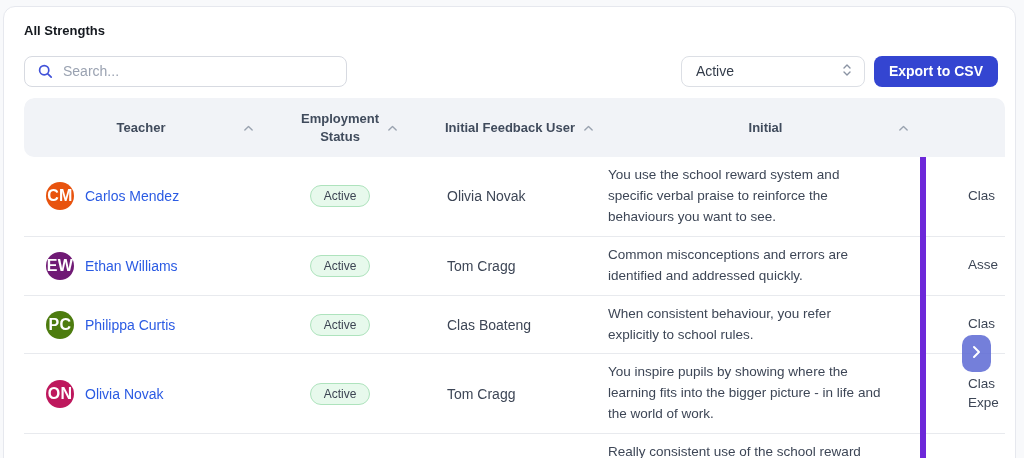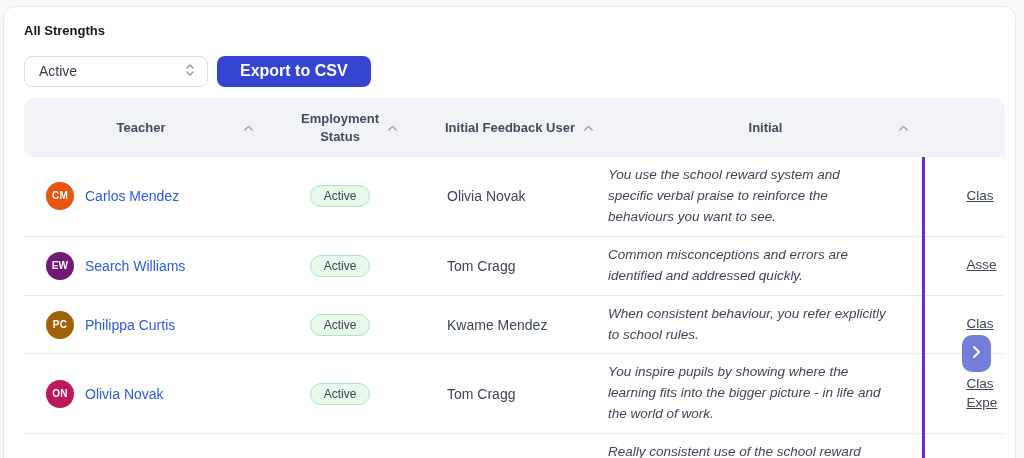--- a/index.html
+++ b/index.html
@@ -17,61 +17,70 @@
   .searchbox input { width:100%; height:100%; border:1px solid #d7dae1; border-radius:8px;
     padding:0 12px 0 38px; font-size:14px; color:#333c4a; outline:none;
     font-family:"Liberation Sans", sans-serif; background:#fff; }
   .searchbox input::placeholder { color:#9aa2b1; }
   .search-ic { position:absolute; left:13px; top:7px; }
   .tb-right { display:flex; align-items:center; gap:9px; }
   .select { width:184px; height:31px; border:1px solid #dcdfe5; border-radius:8px;
     background:#fff; display:flex; align-items:center; justify-content:space-between;
     padding:0 12px 0 14px; font-size:14px; color:#333c4a; cursor:pointer; }
   .btn-primary { height:31px; border:none; border-radius:8px; background:#3445d1;
-    color:#fff; font-size:16px; font-weight:bold; padding:0 23px; cursor:pointer;
+    color:#fff; font-size:14px; font-weight:bold; padding:0 15px; cursor:pointer;
     font-family:"Liberation Sans", sans-serif; }
 
   
   .table-wrap { position:relative; margin-top:11px; width:981px; height:370px;
     border-radius:10px 10px 0 0; overflow:hidden; }
   table { border-collapse:collapse; table-layout:fixed; min-width:1114px; }
   col.c1{width:244px} col.c2{width:144px} col.c3{width:196px} col.c4{width:315px} col.c5{width:215px}
   thead th { height:59px; background:#f1f3f7; font-size:13px; font-weight:bold;
     color:#404b5c; text-align:center; position:relative; padding:0 18px;
     vertical-align:middle; line-height:1.35; cursor:pointer; }
   thead th:first-child { border-radius:10px 0 0 10px;padding-left:8px; }
   .sort-ic { position:absolute; right:14px; top:50%; transform:translateY(-50%); }
   tbody td { border-bottom:1px solid #e8eaee; height:55px; vertical-align:middle;
     background:#fff; }
   td.c-teacher { padding-left:22px; }
   .avatar { display:inline-block; vertical-align:middle; width:28px; height:28px;
-    border-radius:50%; color:#fff; font-size:10px; font-weight:bold;
+    border-radius:50%; color:#fff; font-size:16px; font-weight:bold;
     text-align:center; line-height:28px; letter-spacing:.3px; margin-right:11px; }
   .tname { color:#2b5be3; font-size:14px; font-weight:500; text-decoration:none;
     cursor:pointer; vertical-align:middle;margin-top:28px; }
   td.c-status { text-align:center; }
   .badge { display:inline-block; background:#e7f9ec; border:1px solid #aee3bd;
     border-radius:999px; padding:3px 13px; font-size:12px; color:#3c4453; }
   td.c-user { padding-left:35px; font-size:14px; color:#3d4656; }
   td.c-strength { padding:8px 35px 8px 0; font-size:13.5px; line-height:1.55;
-    color:#3d4656; border-right:3px solid #6d28d9;font-style:italic; }
+    color:#3d4656; border-right:6px solid #6d28d9; }
   td.c-cat { padding-left:42px; font-size:13.5px; color:#3d4656; }
-  .cat-clip { width:48px; line-height:1.4; overflow:visible; white-space:normal;text-decoration:underline; }
+  .cat-clip { width:48px; line-height:1.4; overflow:visible; white-space:normal; }
 
   .scroll-btn { position:absolute; top:237px; right:14px; width:29px; height:37px;
     border:none; border-radius:10px; background:rgba(92,105,211,.85);
     display:flex; align-items:center; justify-content:center; cursor:pointer; }
 </style>
 </head>
 <body>
 
 <div class="card">
   <div class="page-title">All Strengths</div>
 
   <div class="toolbar">
+    <div class="searchbox">
+      <span class="search-ic">
+        <svg width="17" height="17" viewBox="0 0 17 17" fill="none">
+          <circle cx="7.2" cy="7.2" r="4.6" stroke="#4152d9" stroke-width="1.7"></circle>
+          <line x1="10.8" y1="10.8" x2="14.2" y2="14.2" stroke="#4152d9" stroke-width="1.7" stroke-linecap="round"></line>
+        </svg>
+      </span>
+      <input type="text" value="" placeholder="Search..." style="">
+    </div>
     <div class="tb-right">
       <div class="select">
         <span>Active</span>
         <span>
           <svg width="10" height="14" viewBox="0 0 10 14" fill="none">
             <path d="M2 5 L5 2 L8 5" stroke="#8a93a3" stroke-width="1.4" stroke-linecap="round" stroke-linejoin="round"></path>
             <path d="M2 9 L5 12 L8 9" stroke="#8a93a3" stroke-width="1.4" stroke-linecap="round" stroke-linejoin="round"></path>
           </svg>
         </span>
       </div>
@@ -135,40 +144,40 @@
     </td>
     <td class="c-user">Olivia Novak</td>
     <td class="c-strength">You use the school reward system and specific verbal praise to reinforce the behaviours you want to see.</td>
     <td class="c-cat">
               <div class="cat-clip">Clas</div>
             </td>
   </tr>
 
   <tr>
     <td class="c-teacher">
-      <span class="avatar" style="background: #701a75;">EW</span><a class="tname">Search Williams</a>
+      <span class="avatar" style="background: #701a75;">EW</span><a class="tname">Ethan Williams</a>
     </td>
     <td class="c-status">
       <span class="badge">Active</span>
     </td>
     <td class="c-user">Tom Cragg</td>
     <td class="c-strength">Common misconceptions and errors are identified and addressed quickly.</td>
     <td class="c-cat">
               <div class="cat-clip">Asse</div>
             </td>
   </tr>
 
   <tr>
     <td class="c-teacher">
-      <span class="avatar" style="background: #a16207;">PC</span><a class="tname">Philippa Curtis</a>
-    </td>
-    <td class="c-status">
-      <span class="badge">Active</span>
-    </td>
-    <td class="c-user">Kwame Mendez</td>
+      <span class="avatar" style="background: #4d7c0f;">PC</span><a class="tname">Philippa Curtis</a>
+    </td>
+    <td class="c-status">
+      <span class="badge">Active</span>
+    </td>
+    <td class="c-user">Clas Boateng</td>
     <td class="c-strength">When consistent behaviour, you refer explicitly to school rules.</td>
     <td class="c-cat">
               <div class="cat-clip">Clas</div>
             </td>
   </tr>
 
   <tr>
     <td class="c-teacher">
       <span class="avatar" style="background: #be185d;">ON</span><a class="tname">Olivia Novak</a>
     </td>

